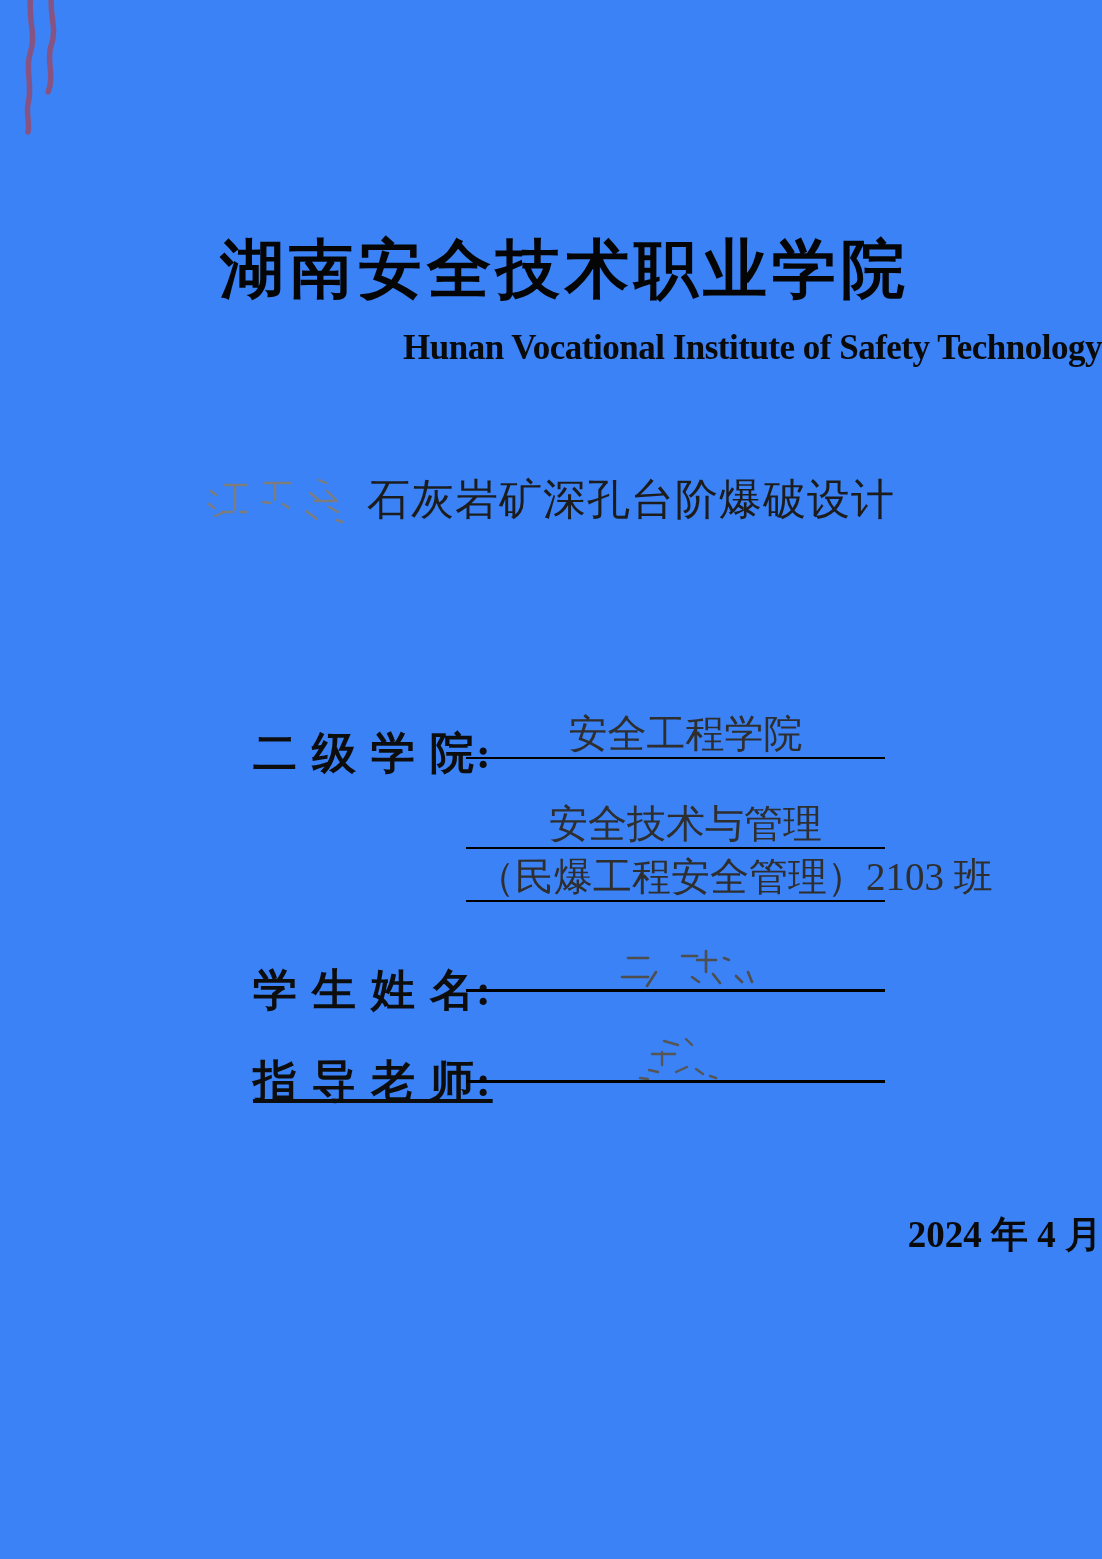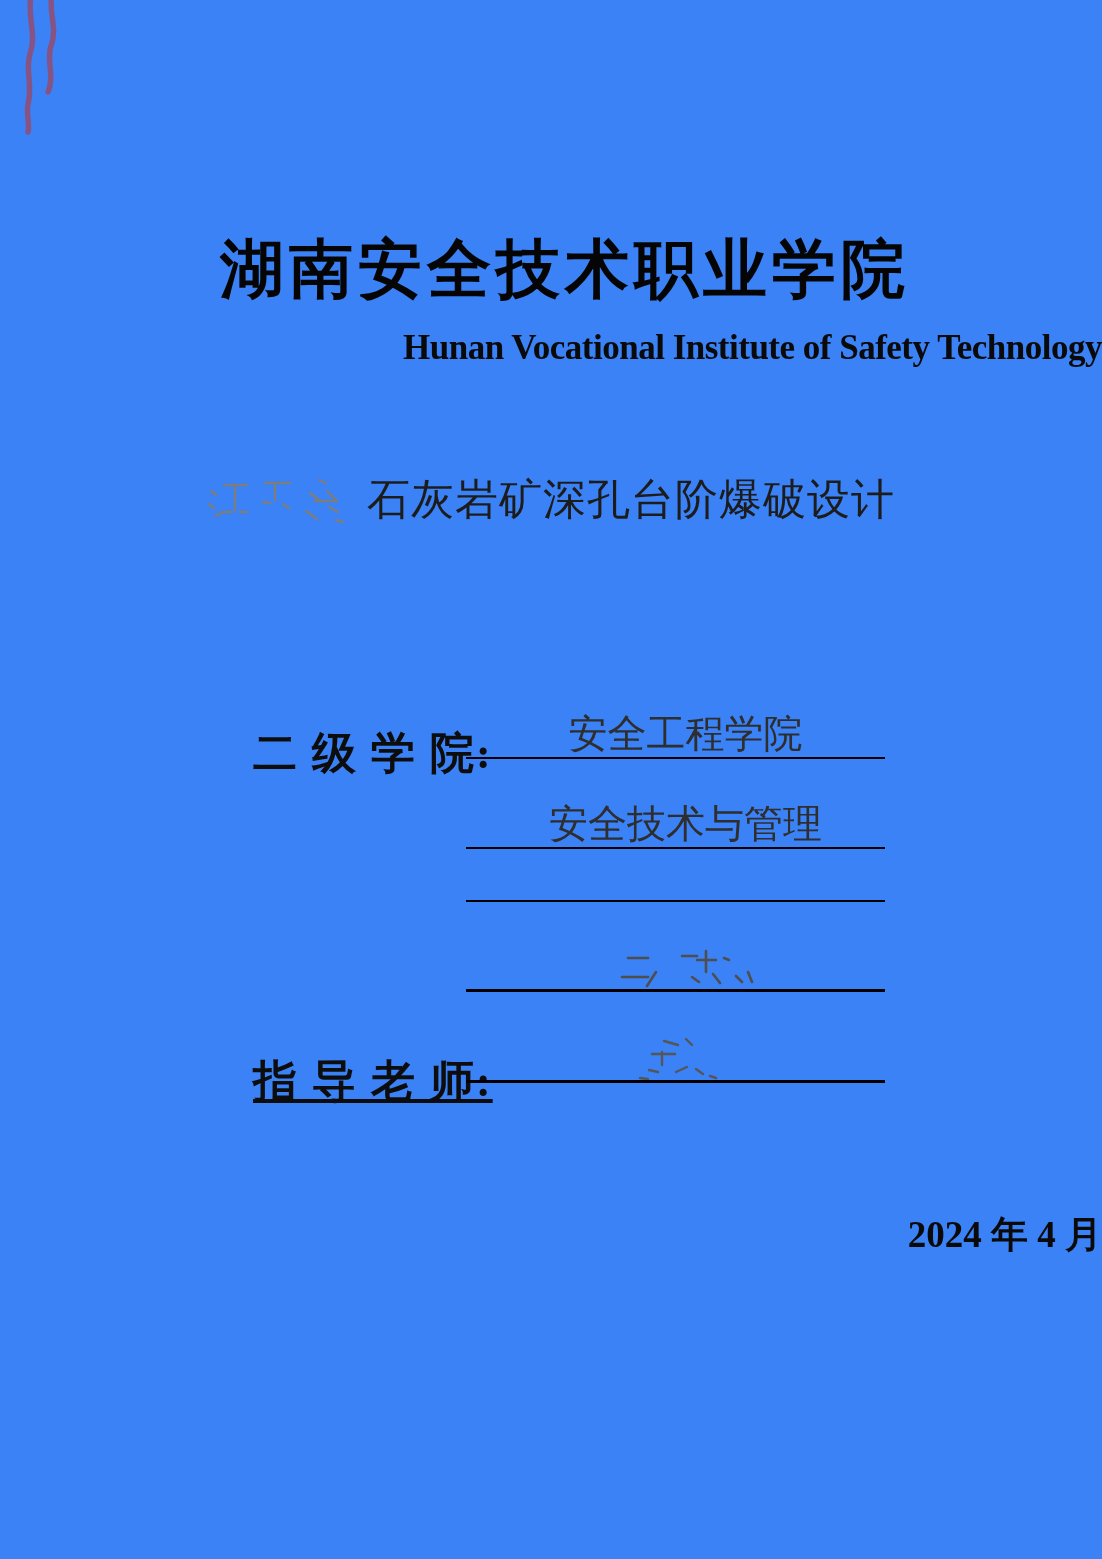--- a/index.html
+++ b/index.html
@@ -139,22 +139,24 @@
     </svg>
     <span class="title-text">石灰岩矿深孔台阶爆破设计</span>
   </div>
 
   <div class="abs field-label lbl-1">二 级 学 院:</div>
   <div class="abs field-value val-1">安全工程学院</div>
   <div class="abs field-underline ul-1"></div>
 
   <div class="abs field-value val-2a">安全技术与管理</div>
   <div class="abs field-underline ul-2a"></div>
+  <div class="abs field-value val-2b">（民爆工程安全管理）2103 班</div>
   <div class="abs field-underline ul-2b"></div>
 
+  <div class="abs field-label lbl-3">学 生 姓 名:</div>
   <svg class="abs remnant-student" width="150" height="44" viewBox="0 0 150 44" aria-hidden="true">
     <g stroke="#4e4e4e" stroke-width="2.6" fill="none" stroke-linecap="round">
       <path d="M10,12 h20"></path>
         <path d="M4,31 h26"></path>
         <path d="M38,26 l-9,14"></path>
       <path d="M64,10 h15"></path>
         <path d="M88,5 v21"></path>
         <path d="M79,14 h19"></path>
       <path d="M95,28 l7,9"></path>
         <path d="M74,31 l7,5"></path>

